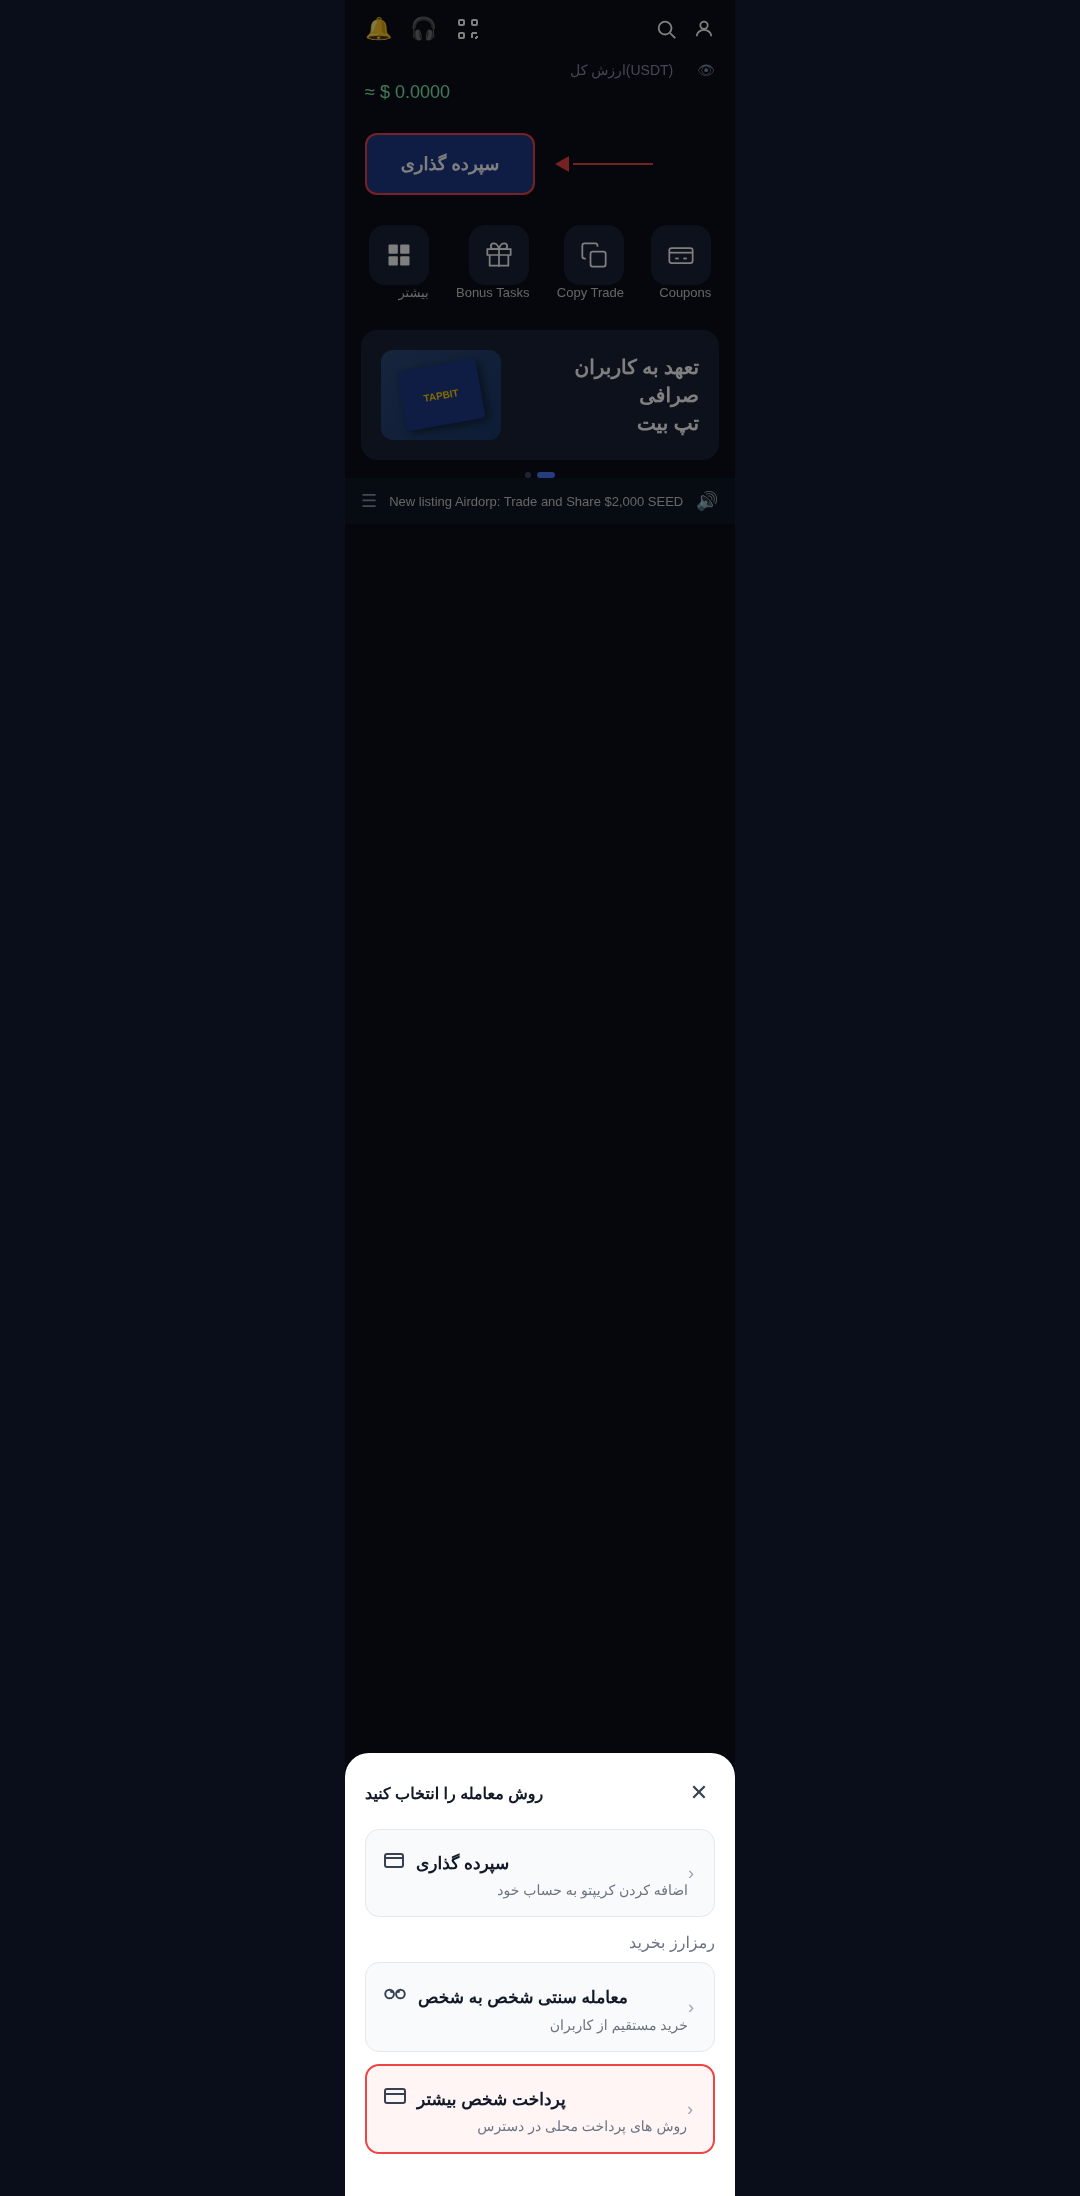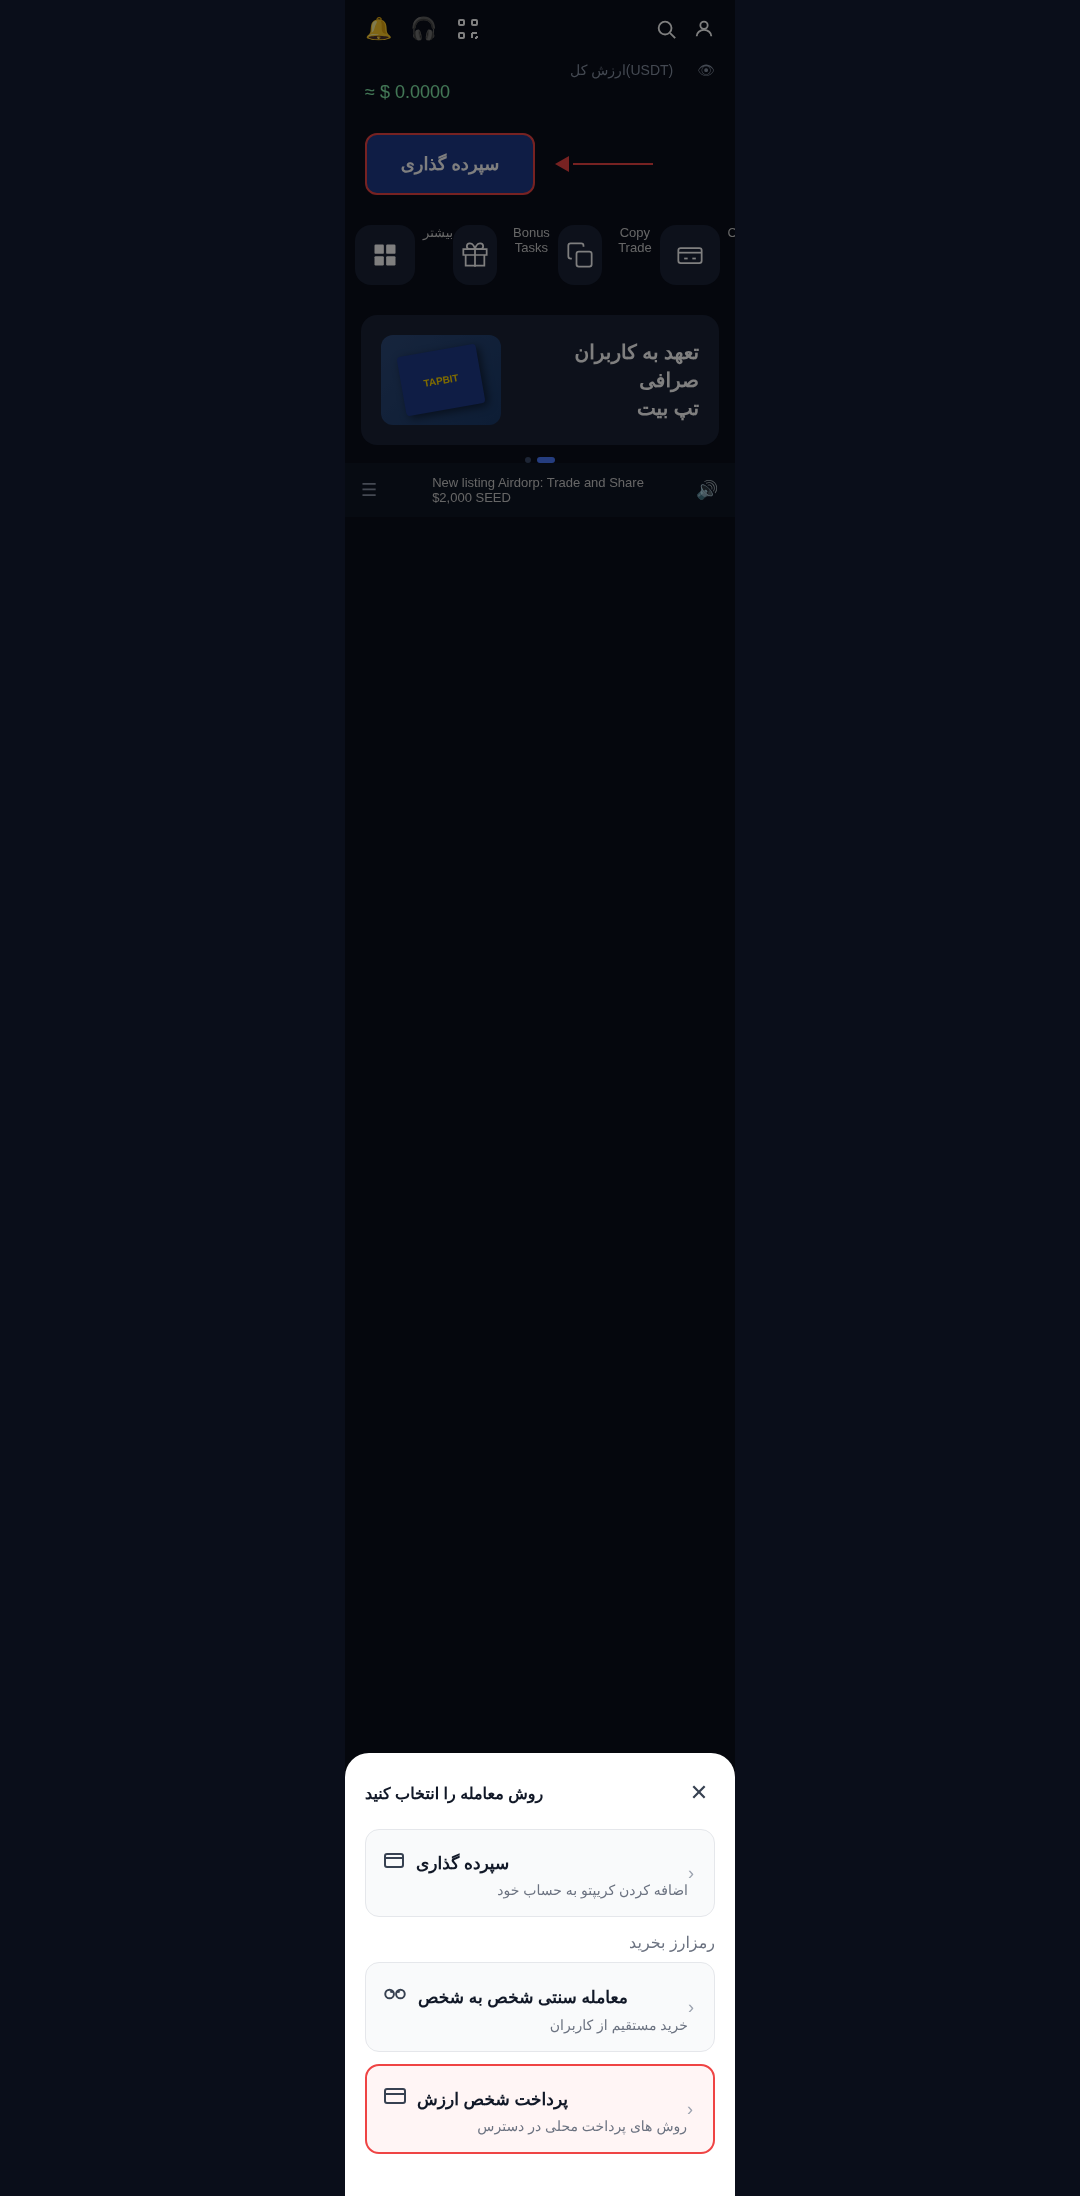--- a/index.html
+++ b/index.html
@@ -110,23 +110,23 @@
 
     
     .quick-actions {
       display: flex;
       align-items: center;
       justify-content: space-around;
       padding: 10px 10px 20px;
     }
     .action-item {
       display: flex;
-      flex-direction: row;
-      align-items: flex-start;
-      gap: 8px;
+      flex-direction: column;
+      align-items: flex-end;
+      gap: 0;
       cursor: pointer;
     }
     .action-icon-box {
       width: 60px;
       height: 60px;
       background: #1a2236;
       border-radius: 16px;
       display: flex;
       align-items: center;
       justify-content: center;
@@ -213,21 +213,20 @@
     }
     .ticker-menu-icon {
       color: #8892a4;
       font-size: 18px;
       cursor: pointer;
     }
     .ticker-text {
       font-size: 13px;
       color: #cccccc;
       flex: 1;
-      margin-left: 43px;
     }
     .ticker-speaker {
       color: #8892a4;
       font-size: 18px;
       cursor: pointer;
     }
 
     
     .overlay {
       position: fixed;
@@ -508,21 +507,21 @@
         </span>
       </div>
       <div class="option-subtitle">خرید مستقیم از کاربران</div>
     </div>
   </div>
 
   <div class="sheet-option highlighted">
     <span class="option-arrow">‹</span>
     <div class="option-content">
       <div class="option-title-row">
-        <span class="option-title">پرداخت شخص ارزش</span>
+        <span class="option-title">پرداخت شخص بیشتر</span>
         <span class="option-icon">
           <svg width="24" height="24" viewBox="0 0 24 24" fill="none" stroke="#374151" stroke-width="2">
             <rect x="2" y="5" width="20" height="14" rx="2"></rect>
             <line x1="2" y1="10" x2="22" y2="10"></line>
           </svg>
         </span>
       </div>
       <div class="option-subtitle">روش های پرداخت محلی در دسترس</div>
     </div>
   </div>

